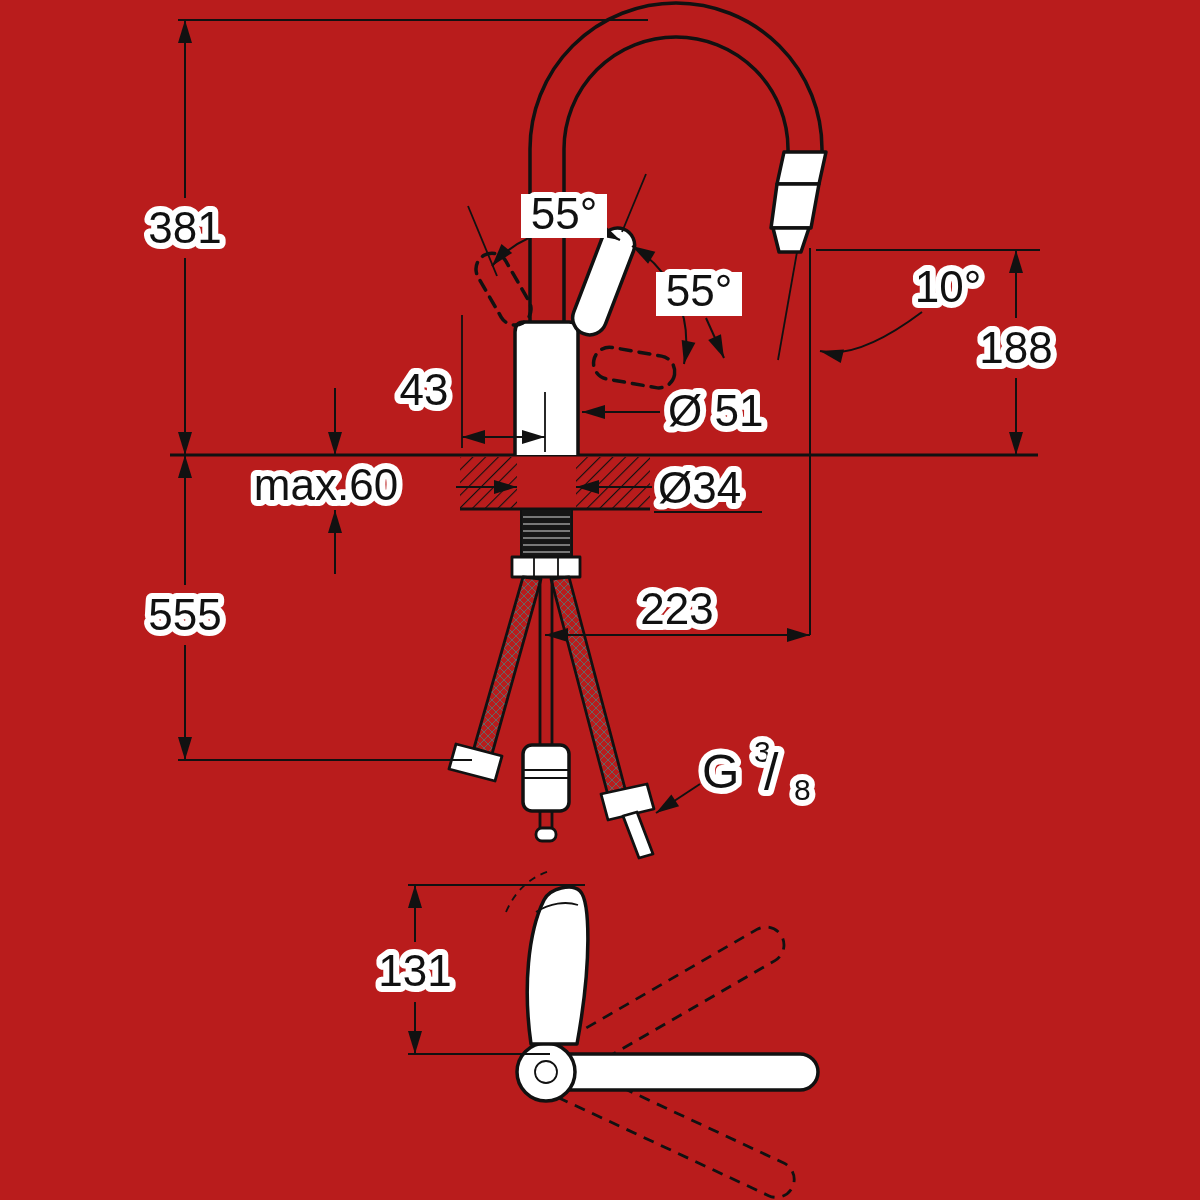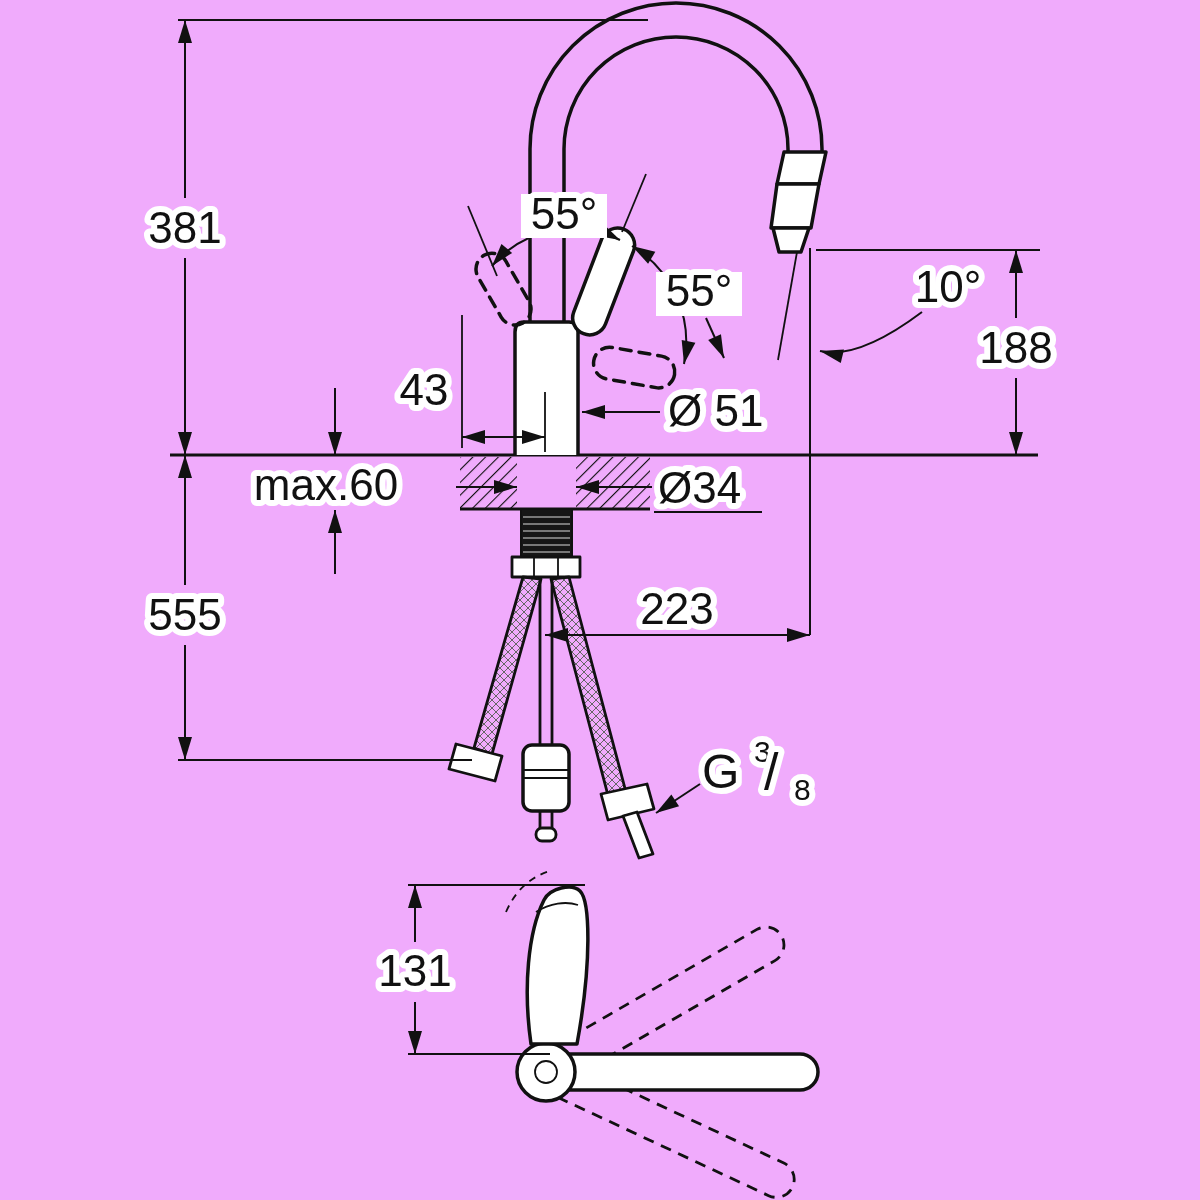--- a/index.html
+++ b/index.html
@@ -1,16 +1,16 @@
 <!DOCTYPE html>
 <html><head>
 <meta charset="utf-8">
 <style>
   html,body{margin:0;padding:0;background:#fff;}
-  .canvas{position:relative;width:1200px;height:1200px;background:#f0abfc;overflow:hidden;}
+  .canvas{position:relative;width:1200px;height:1200px;background:#b91c1c;overflow:hidden;}
   svg{position:absolute;left:0;top:0;}
   .obj{stroke:#111;stroke-width:3.5;fill:none;stroke-linecap:round;stroke-linejoin:round;}
   .objf{stroke:#111;stroke-width:3.5;fill:#fff;stroke-linejoin:round;}
   .obj2{stroke:#111;stroke-width:2.8;fill:none;stroke-linejoin:round;}
   .obj2f{stroke:#111;stroke-width:2.8;fill:#fff;stroke-linejoin:round;}
   .dim{stroke:#111;stroke-width:2;fill:none;}
   .thin{stroke:#111;stroke-width:1.8;fill:none;}
   .dashed{stroke-dasharray:11 8;}
   .dashed2{stroke-dasharray:7 6;}
   .dark{fill:#161616;stroke:#111;stroke-width:2;}

